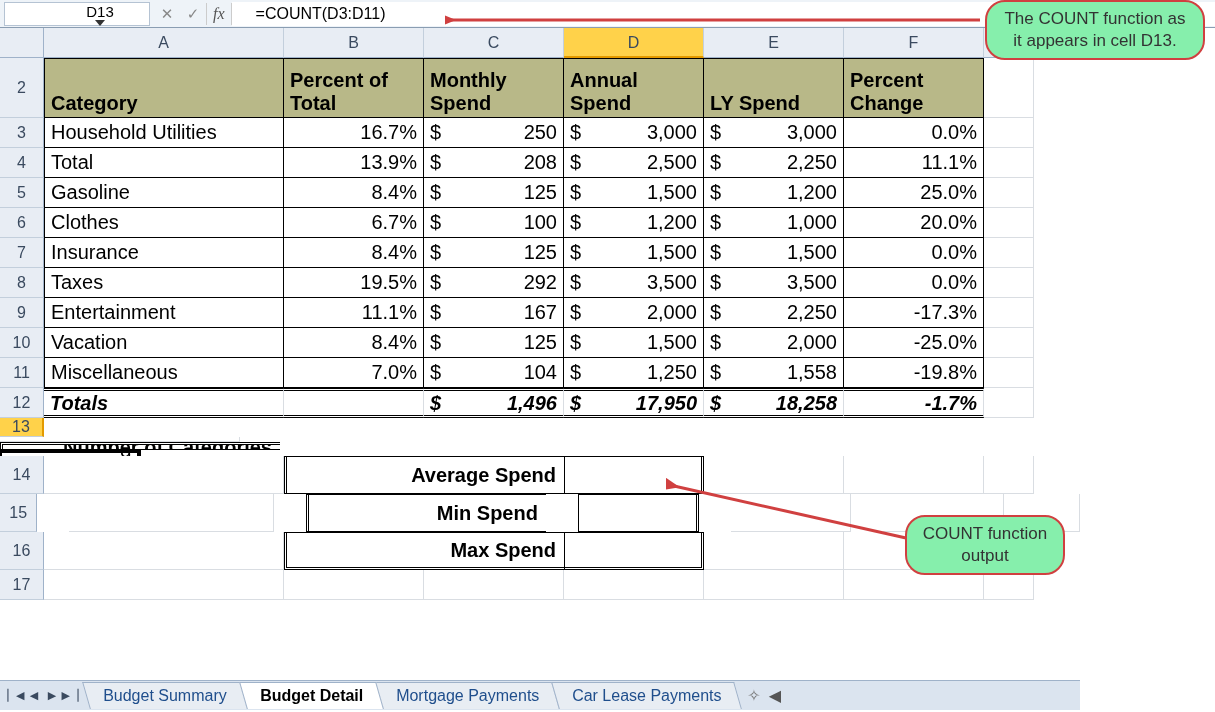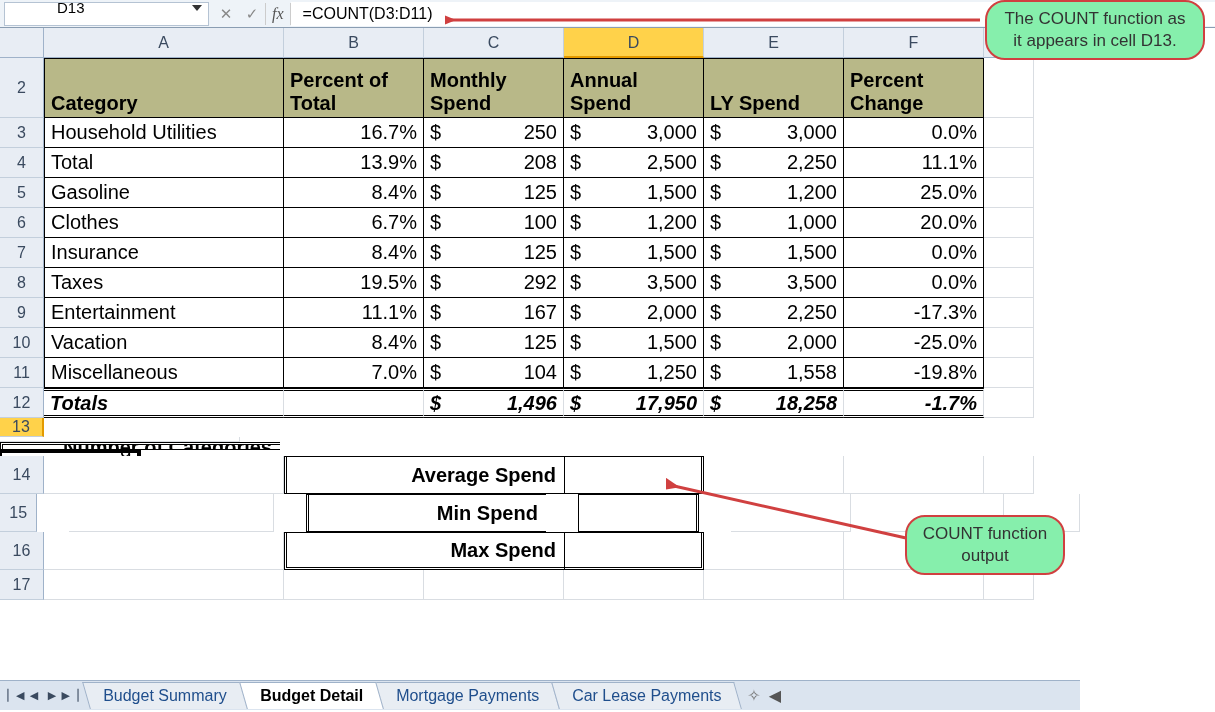--- a/index.html
+++ b/index.html
@@ -15,29 +15,30 @@
   }
   .formula-bar {
     display: flex;
     align-items: center;
     height: 28px;
     border-bottom: 1px solid #8a9db2;
     background: #eef3f8;
     font-size: 15px;
   }
   .name-box {
-    width: 205px;
+    width: 146px;
     height: 24px;
     margin: 2px 4px;
     background: #fff;
     border: 1px solid #b5c3d3;
     display: flex;
     align-items: center;
     justify-content: space-between;
     padding: 0 6px 12px 52px;
+    flex-direction: column;
   }
   .name-box .dd {
     width: 0; height: 0;
     border-left: 5px solid transparent;
     border-right: 5px solid transparent;
     border-top: 6px solid #333;
   }
   .fb-btn {
     width: 26px; height: 22px;
     display: flex; align-items: center; justify-content: center;
@@ -51,21 +52,21 @@
     padding: 0 6px;
     border-left: 1px solid #ccc;
     border-right: 1px solid #ccc;
     height: 22px;
     display: flex; align-items: center;
   }
   .formula-input {
     flex: 1;
     background: #fff;
     height: 24px;
-    padding: 2px 12px;
+    padding: 2px 24px;
     font-size: 16px;
     border: none;
     outline: none;
   }
   .grid-wrap {
     position: relative;
     width: 1080px;
   }
   .corner {
     position: absolute;

